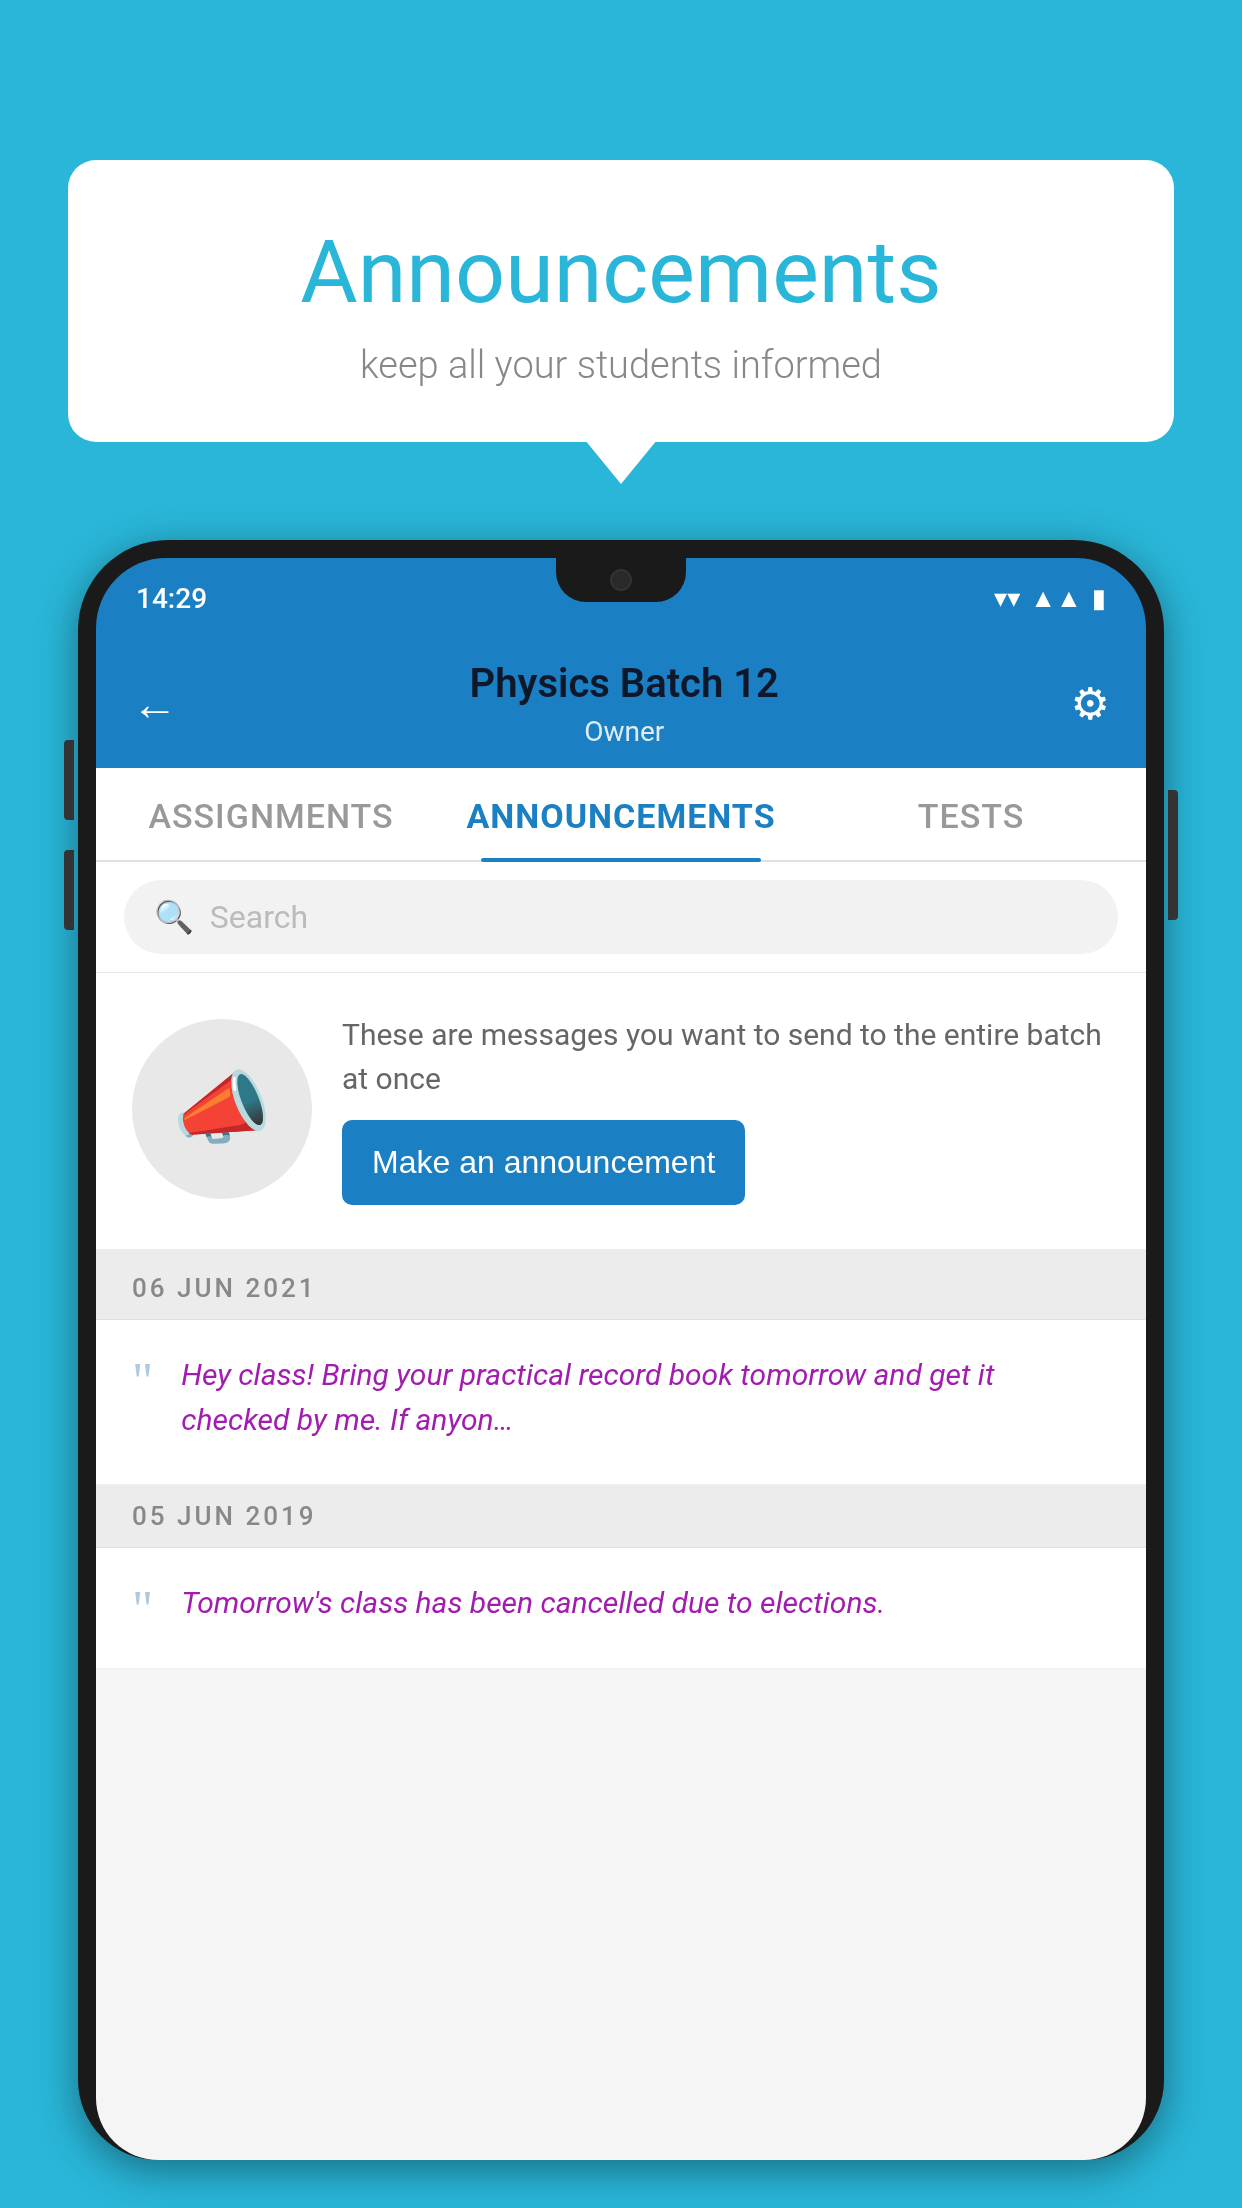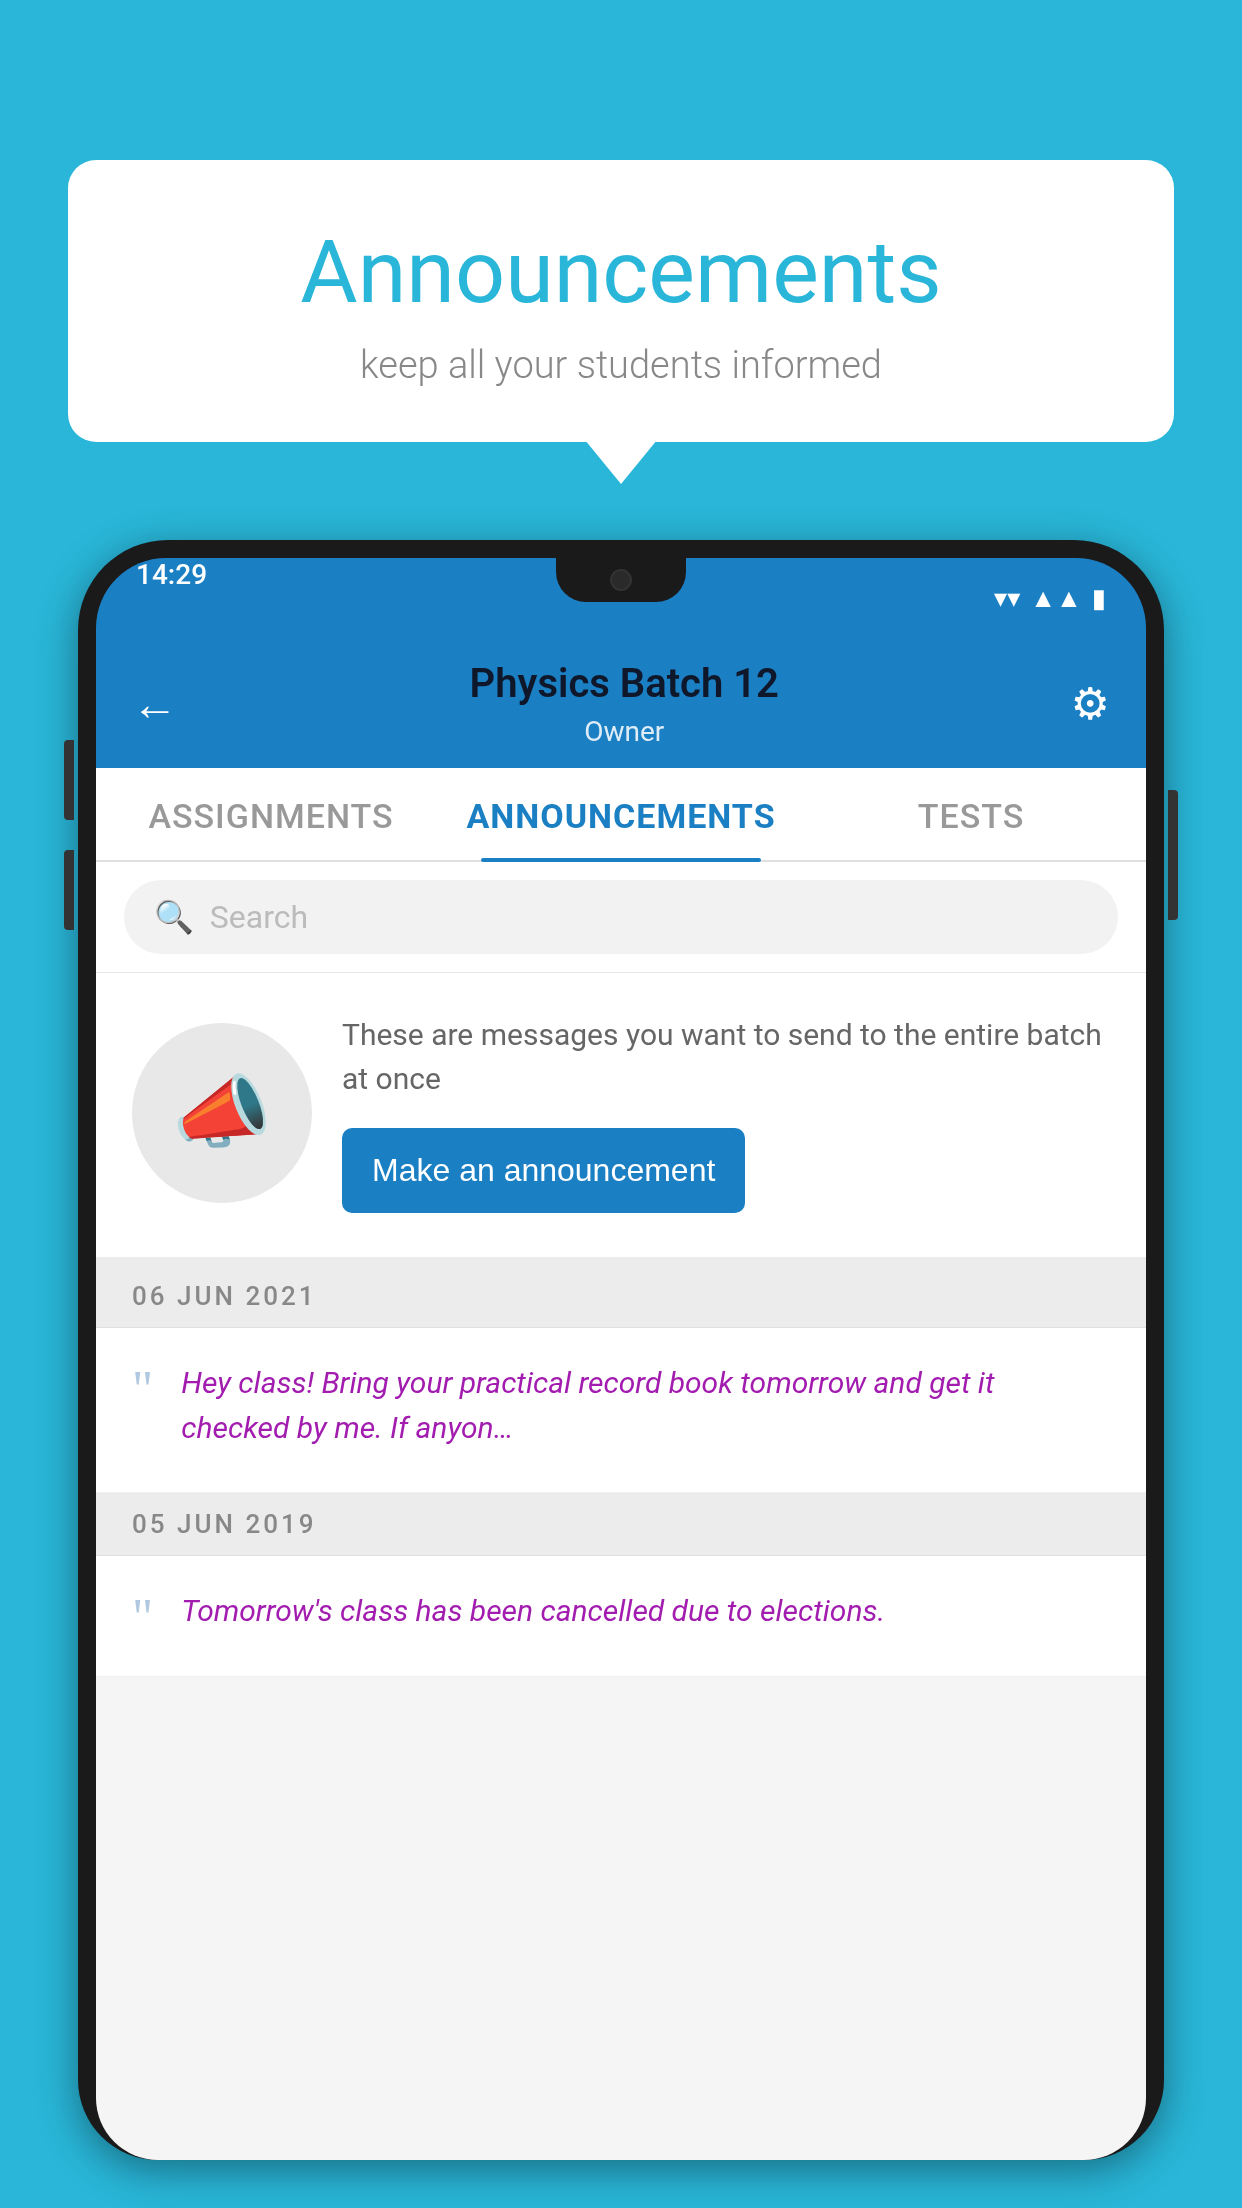--- a/index.html
+++ b/index.html
@@ -71,20 +71,21 @@
       position: relative;
       box-shadow: 0 10px 40px rgba(0,0,0,0.4);
     }
 
     
     .phone-notch-bar {
       background: #1b7fc4;
       border-radius: 70px 70px 0 0;
       height: 80px;
       display: flex;
+      align-items: center;
       justify-content: space-between;
       padding: 0 40px;
       position: relative;
     }
     .notch {
       position: absolute;
       top: 0;
       left: 50%;
       transform: translateX(-50%);
       width: 130px;
@@ -238,21 +239,21 @@
       flex-shrink: 0;
     }
     .megaphone-icon {
       font-size: 80px;
       color: #5a7fa0;
     }
     .promo-right {
       flex: 1;
       display: flex;
       flex-direction: column;
-      gap: 28px;
+      gap: 20px;
     }
     .promo-text {
       font-size: 30px;
       color: #666;
       line-height: 1.45;
     }
     .make-announcement-btn {
       background: #1b7fc4;
       color: #fff;
       border: none;

